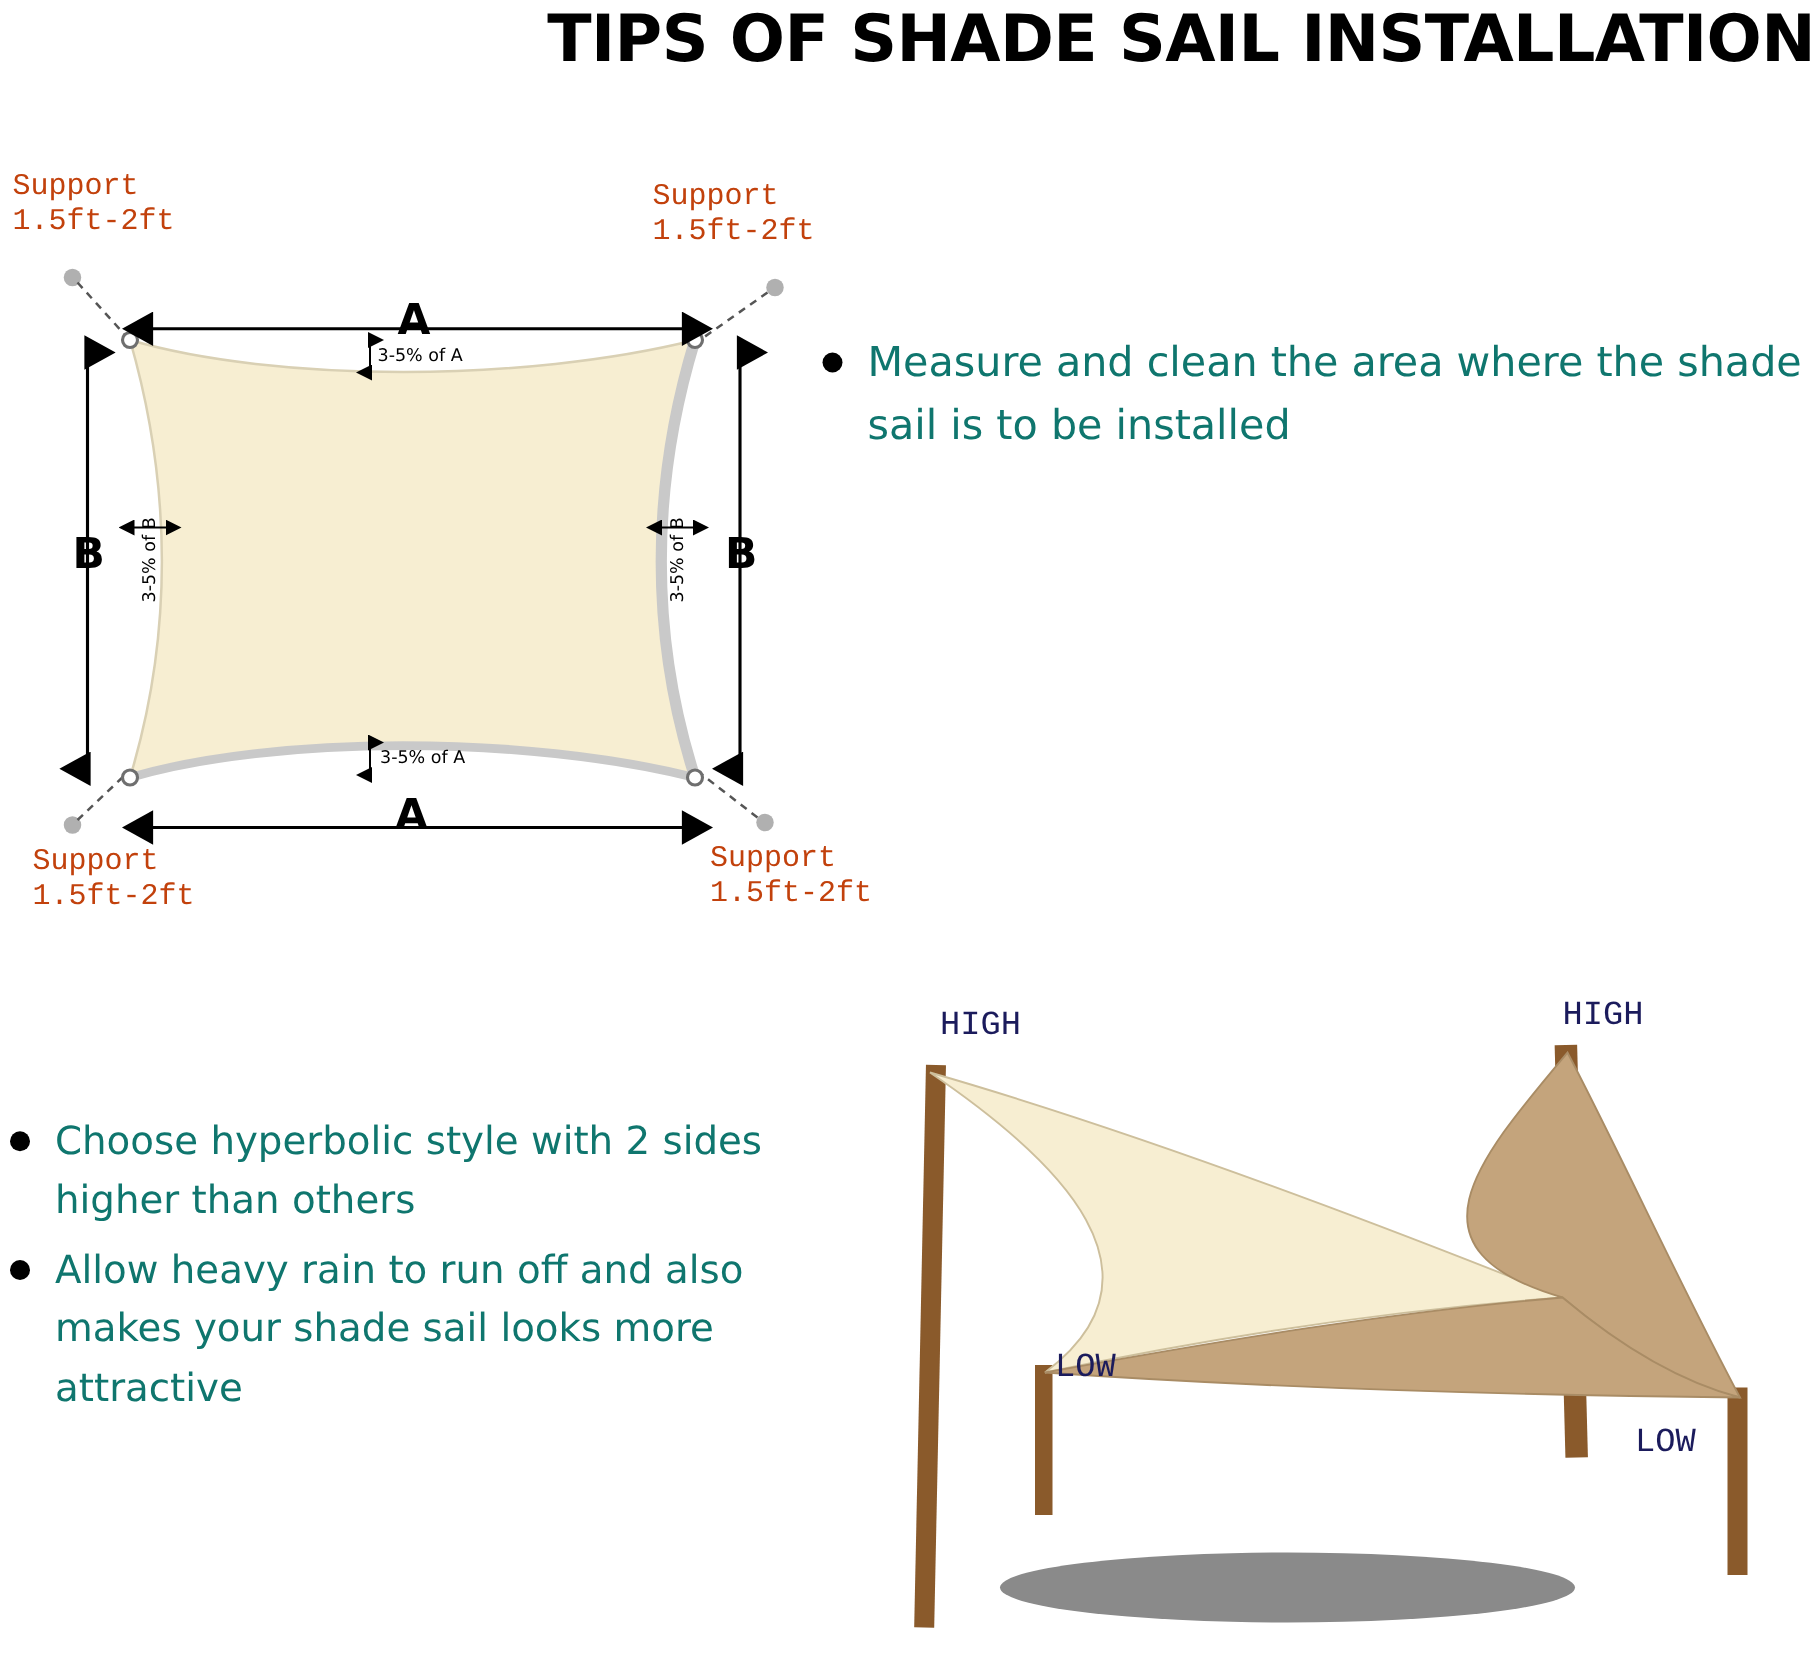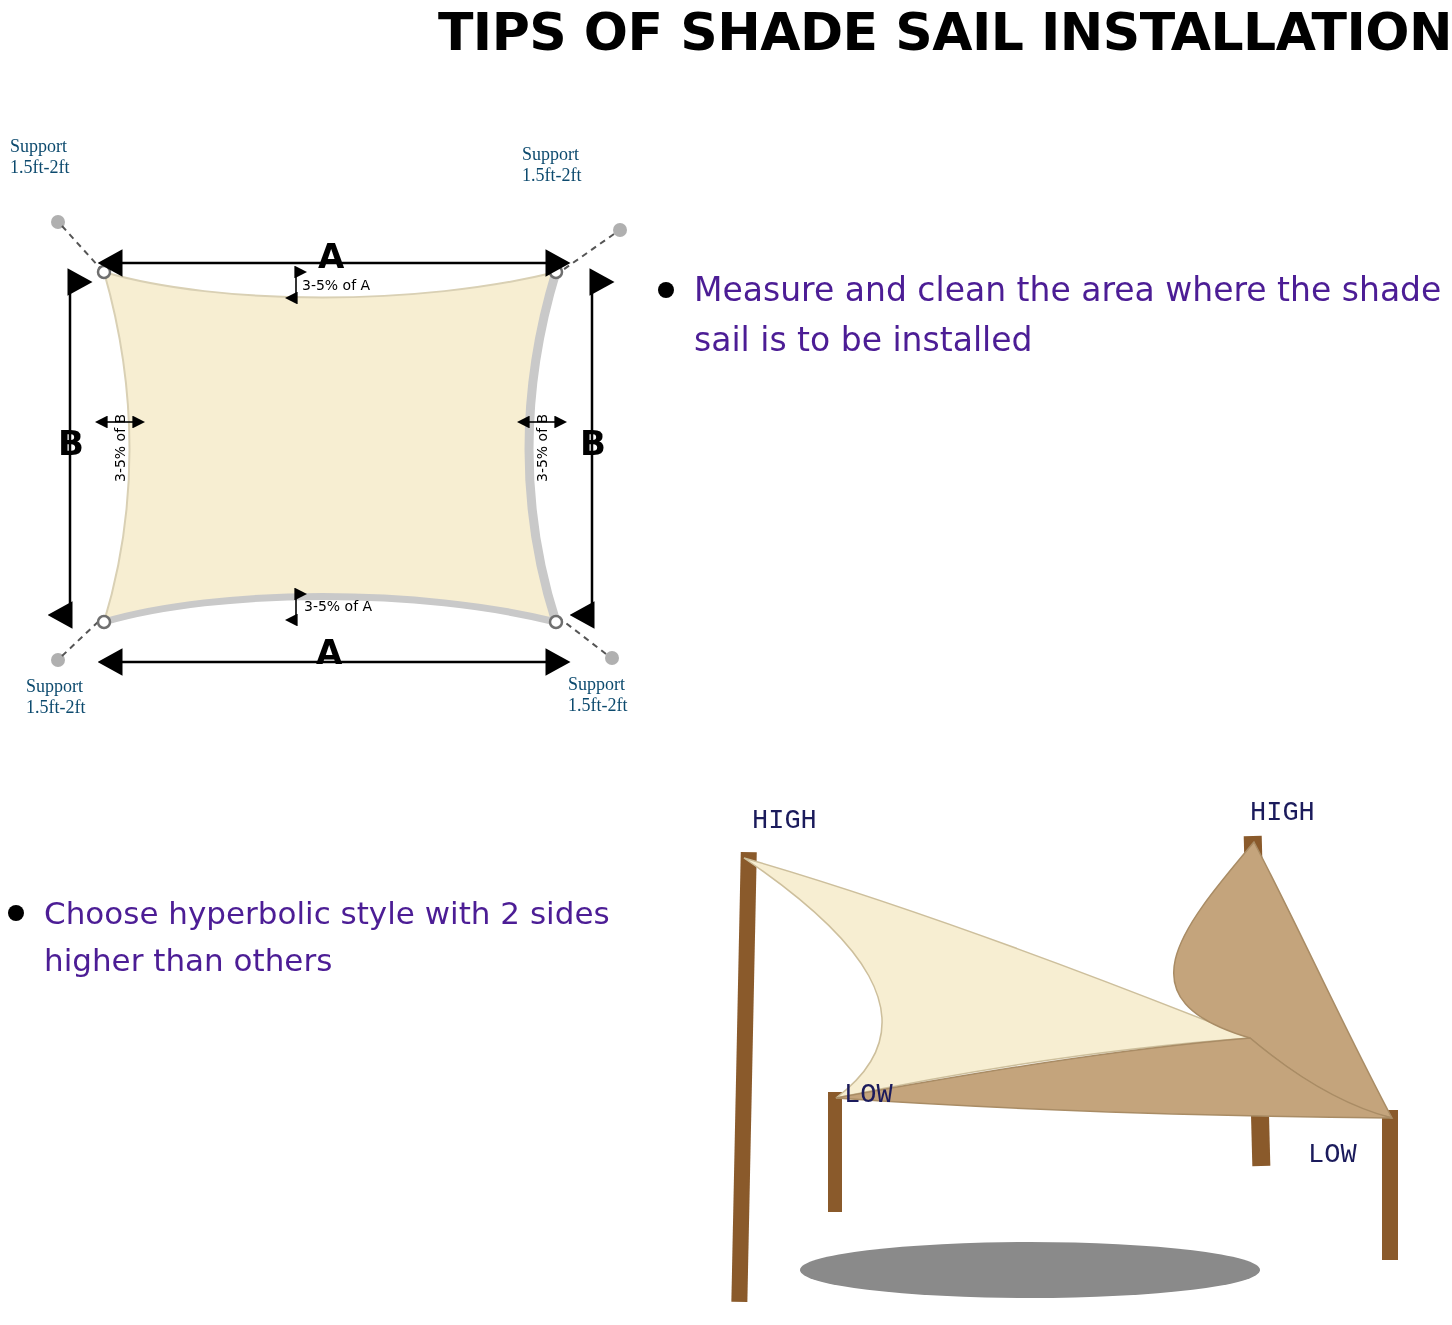--- a/index.html
+++ b/index.html
@@ -33,24 +33,24 @@
     position: absolute;
     left: 0px;
     top: 160px;
     width: 660px;
     height: 580px;
   }
   #top-diagram svg { display: block; }
 
   .lbl {
     position: absolute;
-    font-family: Liberation Serif, serif;
-    font-size: 18px;
+    font-family: Liberation Mono, monospace;
+    font-size: 24px;
     line-height: 1.15;
-    color: #0c4a6e;
+    color: #c2410c;
     white-space: pre;
   }
   .lbl-big {
     position: absolute;
     font-family: "DejaVu Sans", sans-serif;
     font-weight: bold;
     font-size: 34px;
     color: #000;
   }
   .lbl-small {
@@ -70,21 +70,21 @@
     position: absolute;
     margin: 0;
     padding: 0;
     list-style: none;
   }
   .bullets li {
     position: relative;
     padding-left: 44px;
     margin-bottom: 8px;
     font-family: "DejaVu Sans", sans-serif;
-    color: #4c1d95;
+    color: #0f766e;
   }
   .bullets li::before {
     content: "";
     position: absolute;
     left: 8px;
     width: 16px;
     height: 16px;
     border-radius: 50%;
     background: #000;
   }
@@ -212,20 +212,21 @@
   <div class="lbl-small vert" style="left:112px; top:322px;">3-5% of B</div>
   <div class="lbl-small vert" style="left:534px; top:322px;">3-5% of B</div>
 </div>
 
 <ul class="bullets" id="bullets-right">
   <li>Measure and clean the area where the shade sail is to be installed</li>
 </ul>
 
 <ul class="bullets" id="bullets-left">
   <li>Choose hyperbolic style with 2 sides higher than others</li>
+  <li>Allow heavy rain to run off and also makes your shade sail looks more attractive</li>
 </ul>
 
 <div id="bottom-diagram">
   <svg width="812" height="545" viewBox="0 0 812 545">
 
     <ellipse cx="390" cy="490" rx="230" ry="28" fill="#8a8a8a"></ellipse>
 
     <rect x="96" y="72" width="16" height="450" fill="#8a5a2b" transform="rotate(1.2 104 300)"></rect>
     <rect x="608" y="56" width="18" height="330" fill="#8a5a2b" transform="rotate(-1.5 617 220)"></rect>
     <rect x="188" y="312" width="14" height="120" fill="#8a5a2b"></rect>

